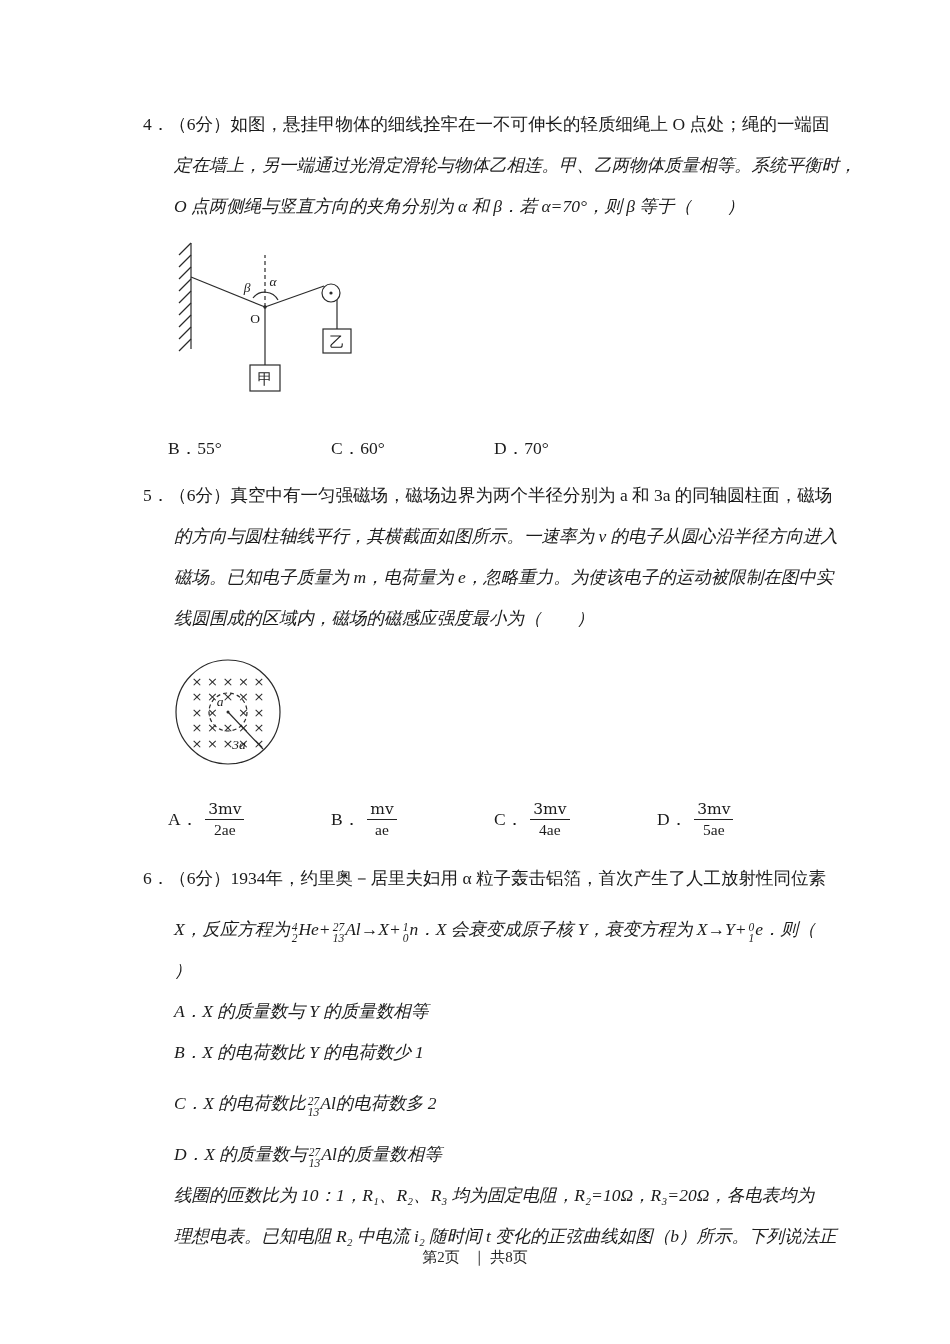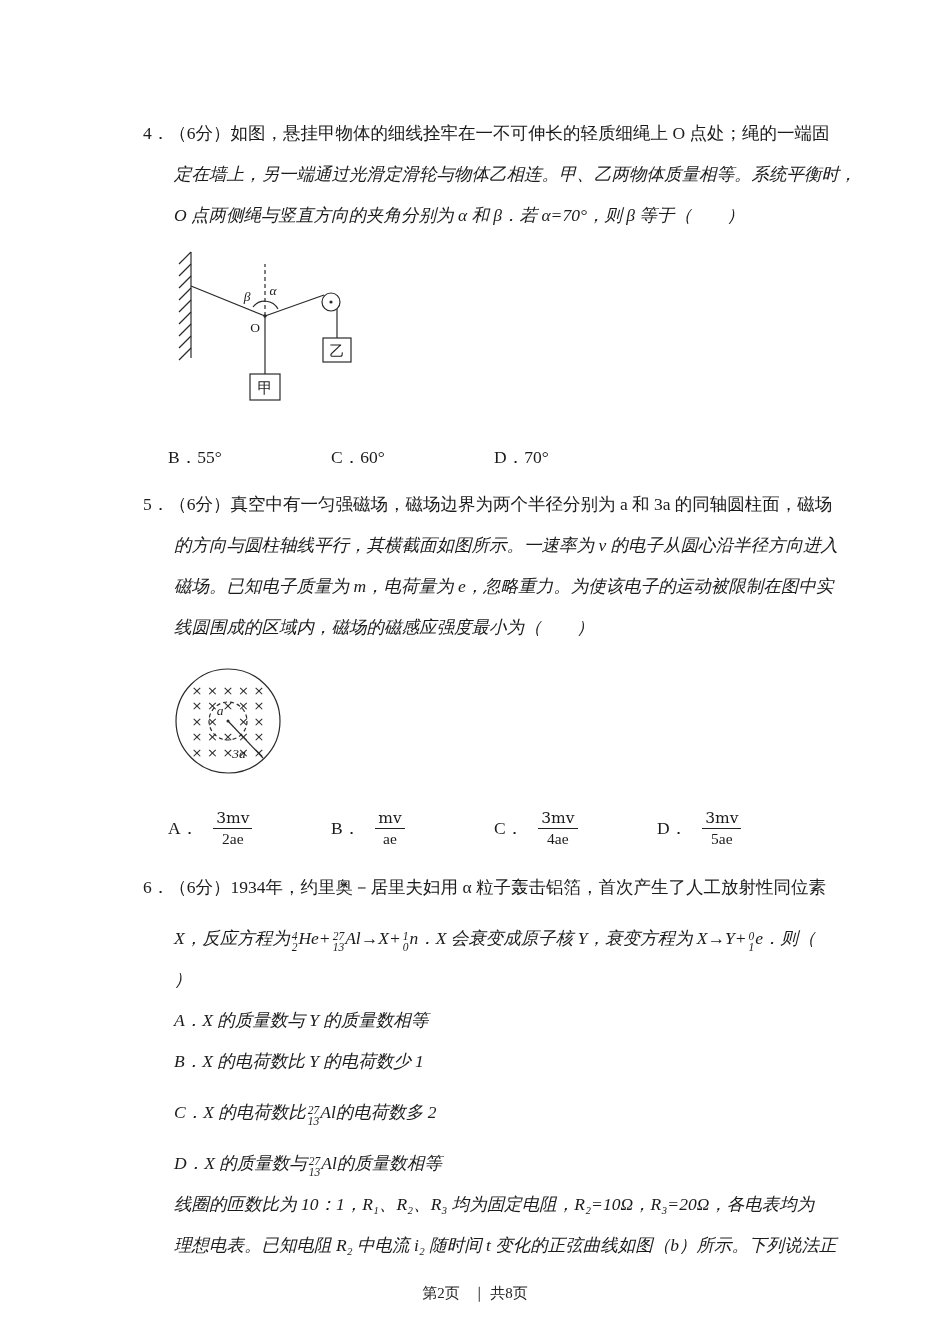--- a/index.html
+++ b/index.html
@@ -1,49 +1,49 @@
 <!DOCTYPE html>
 <html><head>
 <meta charset="utf-8">
 <style>
   html,body{margin:0;padding:0;}
   body{
     width:950px;height:1344px;position:relative;background:#ffffff;
     color:#1b1b1b;font-family:"Liberation Serif","DejaVu Serif",serif;
     font-size:17.5px;line-height:41px;overflow:hidden;
   }
-  .content{position:absolute;left:143px;top:113px;width:700px;}
+  .content{position:absolute;left:143px;top:104px;width:700px;}
   .q-line{white-space:nowrap;}
   .hang{padding-left:31px;font-style:italic;}
   .eq-tall{margin-top:10px;}
   .fig4{margin:10px 0 4px 22px;}
   .fig5{margin:14px 0 0 26px;}
   .options-row{display:flex;padding-left:25px;margin:0 0 6px 0;}
   .options-row .opt{width:163px;}
   .options-frac{align-items:center;height:58px;margin-bottom:10px;}
   .opt5{display:flex;align-items:center;}
   .frac{
-    display:inline-block;text-align:center;margin-left:15px;
+    display:inline-block;text-align:center;margin-left:7px;
     font-family:"DejaVu Serif",serif;font-size:15.5px;line-height:20px;
   }
   .frac .num{display:block;border-bottom:1.2px solid #222;padding:0 3px;}
   .frac .den{display:block;font-family:Liberation Serif, serif;}
   .nuclide{display:inline-block;white-space:nowrap;}
   .nuc-scripts{display:inline-block;vertical-align:-0.42em;margin:0 1px 0 2px;}
   .nuc-scripts .s{display:block;font-size:11.5px;line-height:11.5px;text-align:right;}
   svg line,svg path,svg circle,svg rect{stroke:#2a2a2a;fill:none;stroke-width:1.2;}
   svg .dot{fill:#2a2a2a;stroke:none;}
   svg text{stroke:none;fill:#1b1b1b;}
   .svg-label{font:italic 13.5px "Liberation Serif",serif;}
   .svg-plain{font:13.5px "Liberation Serif",serif;}
   .svg-cjk{font:15px "Liberation Serif",serif;}
   .cross{font:13px "DejaVu Sans",sans-serif;fill:#2f2f2f;text-anchor:middle;}
   .footer{
     position:absolute;left:0;right:0;top:1246px;text-align:center;
-    font-size:15px;line-height:22px;color:#222;margin-top:36px;
+    font-size:15px;line-height:22px;color:#222;
   }
   .footer .div{margin:0 4px 0 12px;}
 </style>
 </head>
 <body>
 
 <div class="content">
 
   <section>
     <div class="q-line">4．（6分）如图，悬挂甲物体的细线拴牢在一不可伸长的轻质细绳上 O 点处；绳的一端固</div>

